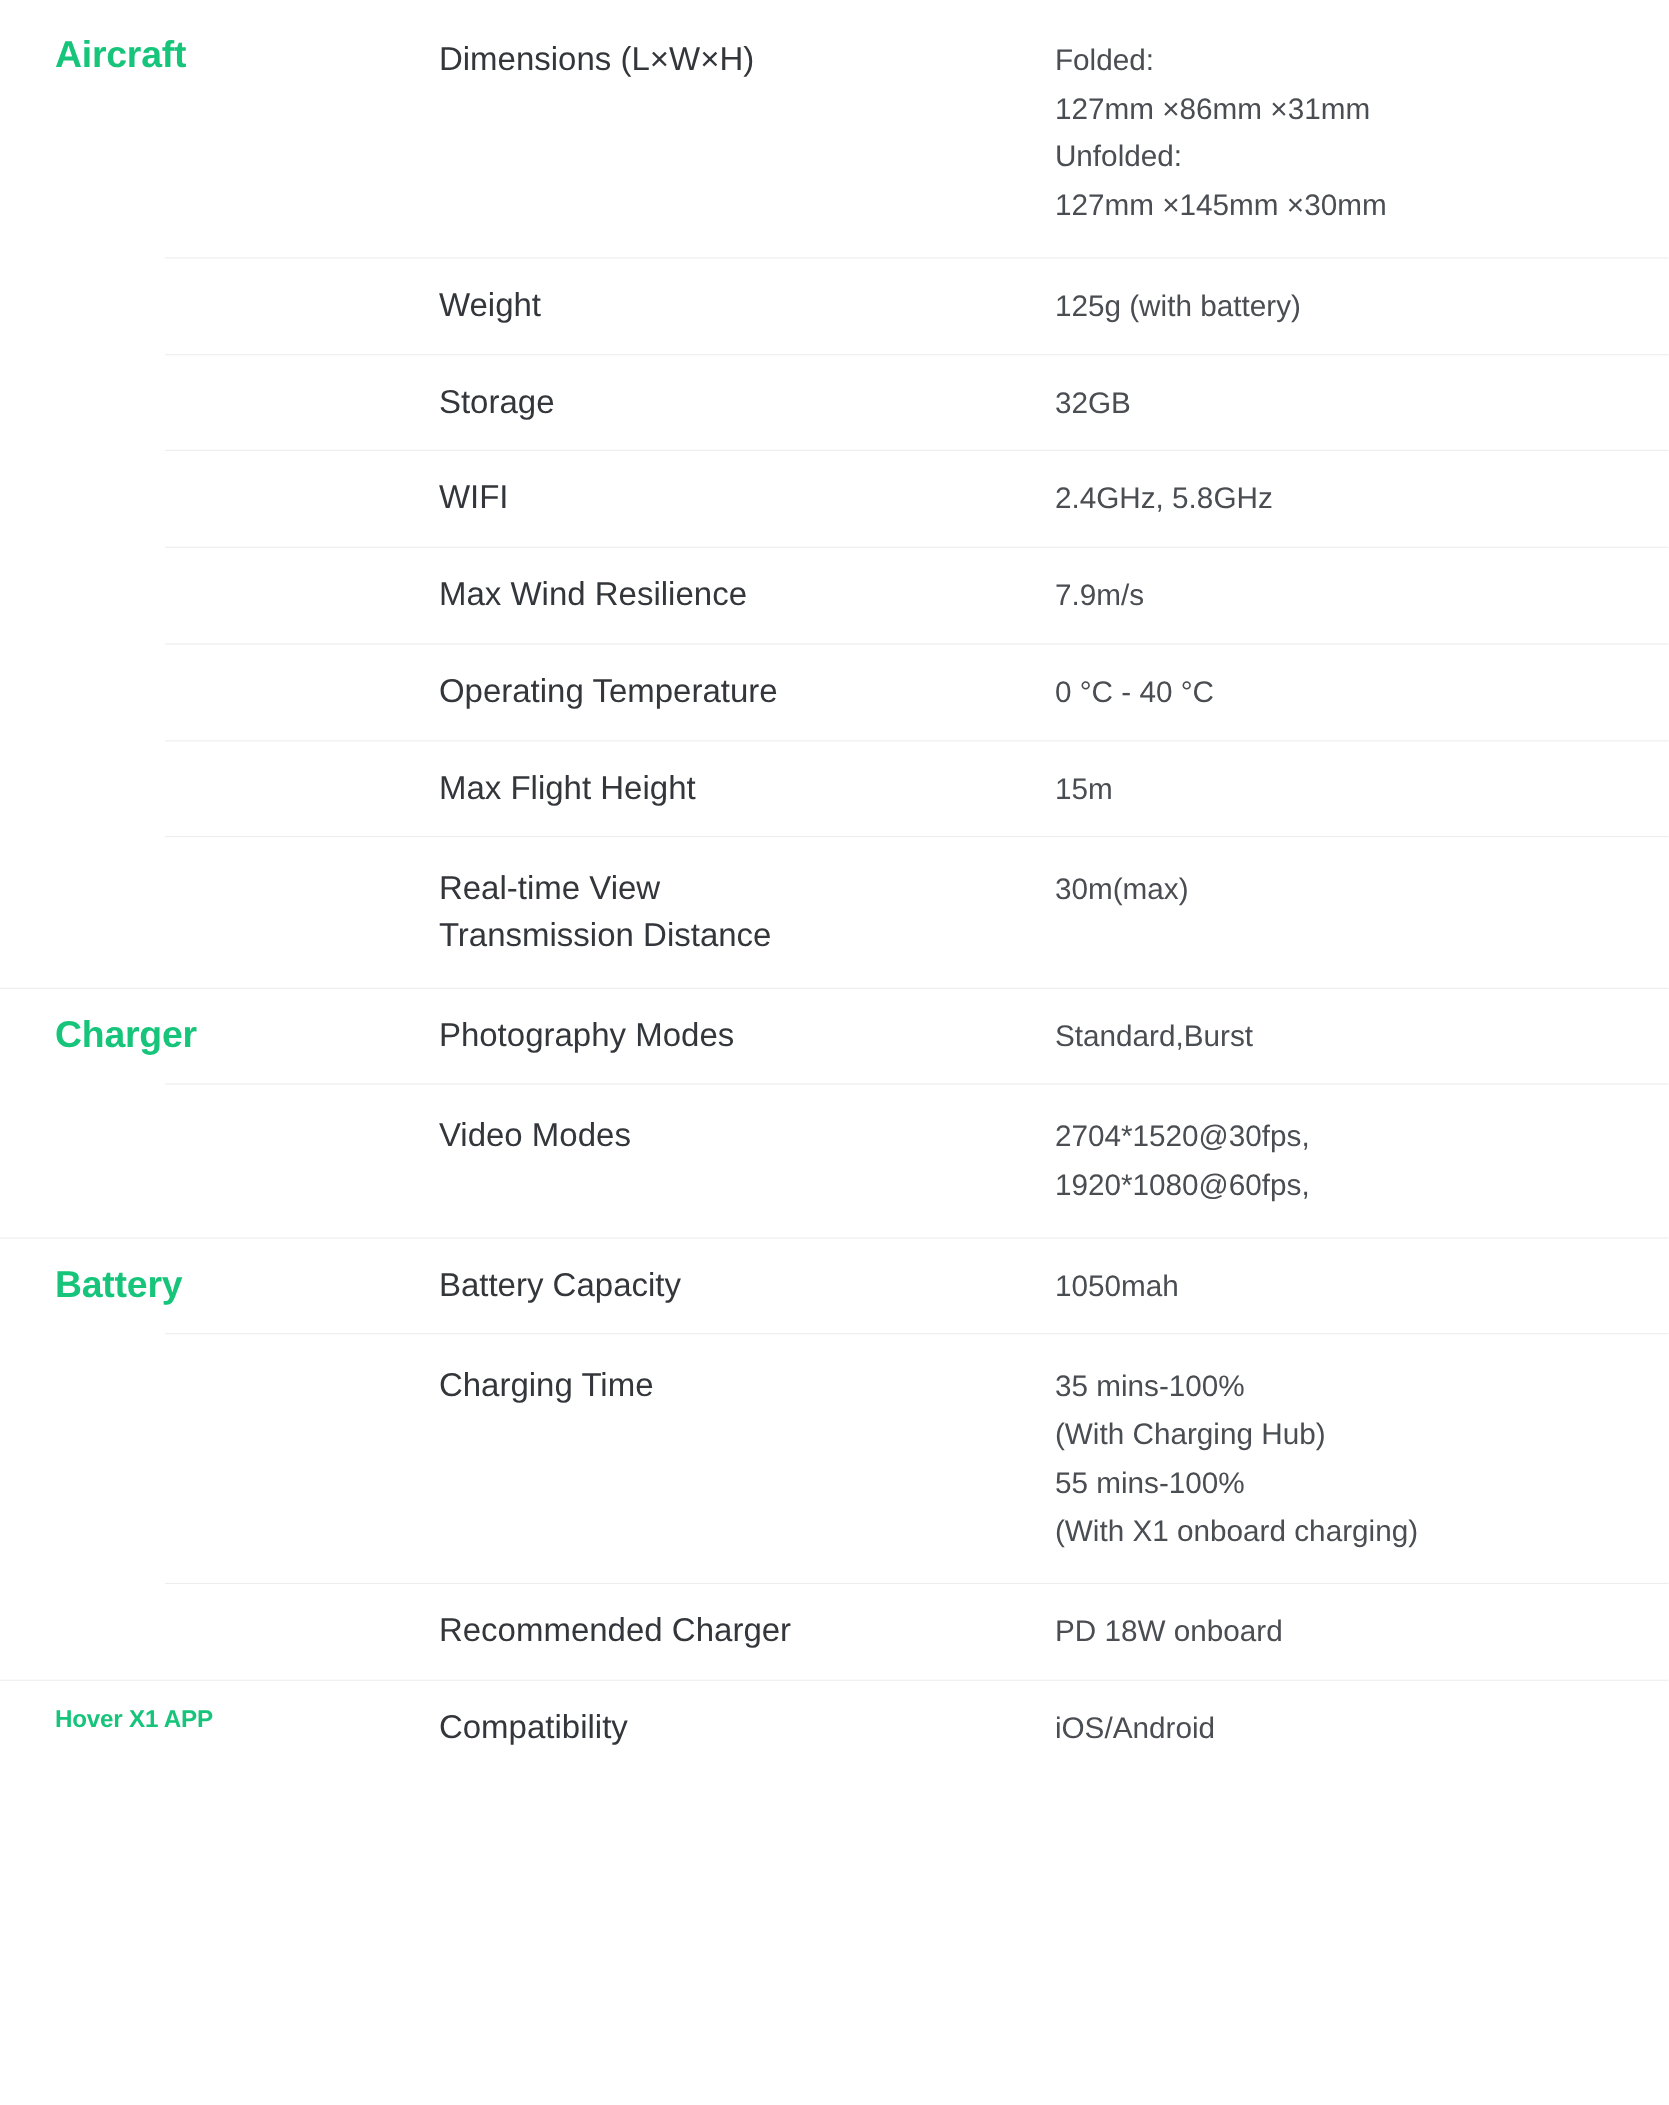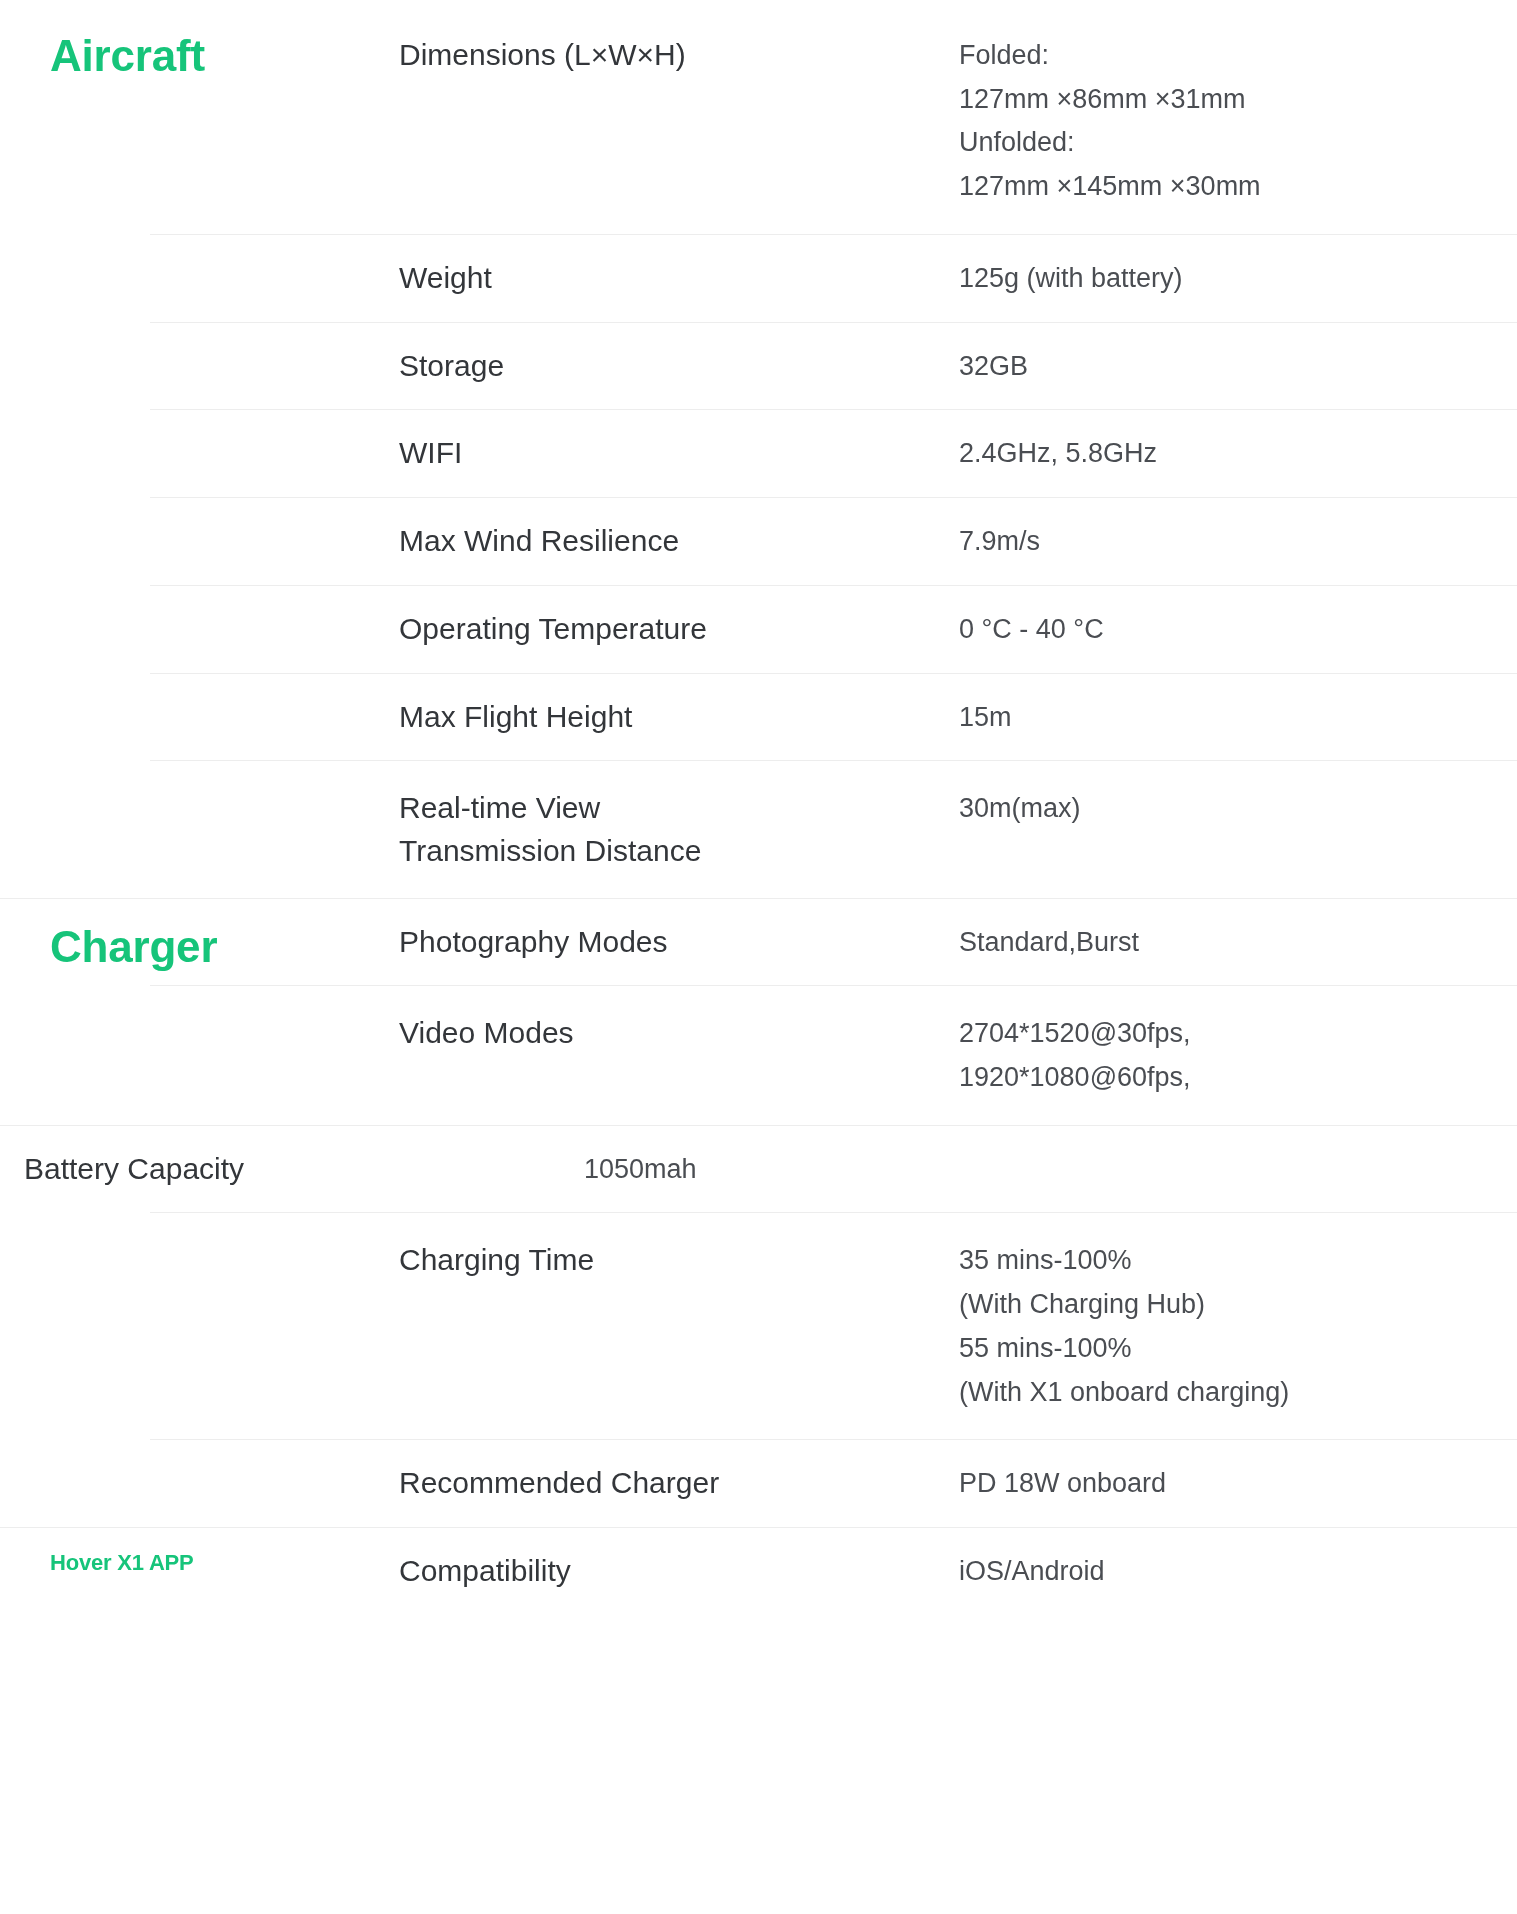--- a/index.html
+++ b/index.html
@@ -32,21 +32,21 @@
     width: 375px;
     flex: 0 0 375px;
     box-sizing: border-box;
     padding-left: 50px;
     display: flex;
     align-items: flex-start;
     padding-top: 22px;
   }
   .section-label {
     color: #16c47a;
-    font-size: 44px;
+    font-size: 34px;
     font-weight: bold;
     letter-spacing: -0.2px;
     line-height: 1.2;
     white-space: nowrap;
   }
   .section-label.small {
     font-size: 22px;
   }
 
   
@@ -242,20 +242,23 @@
     <div class="col-value">
       <span class="value-text">
         <span class="line">2704*1520@30fps,</span>
         <span class="line">1920*1080@60fps,</span>
       </span>
     </div>
     <div class="divider full"></div>
   </div>
 
   <div class="spec-row">
+    <div class="col-section">
+      <span class="section-label">Battery</span>
+    </div>
     <div class="col-param">
       <span class="param-text">Battery Capacity</span>
     </div>
     <div class="col-value">
       <span class="value-text">
         <span class="line">1050mah</span>
       </span>
     </div>
     <div class="divider"></div>
   </div>

